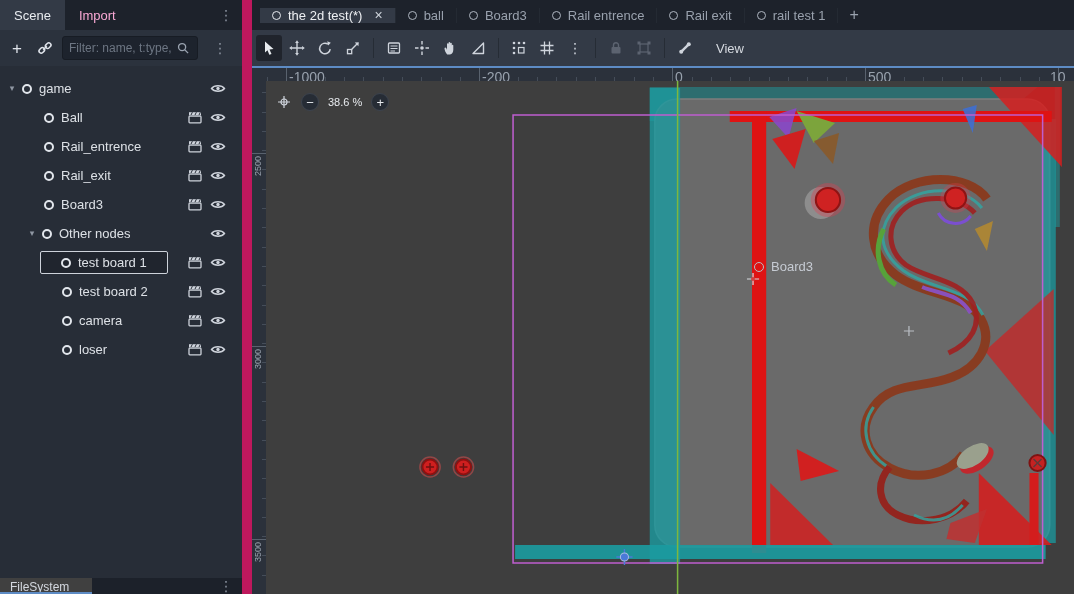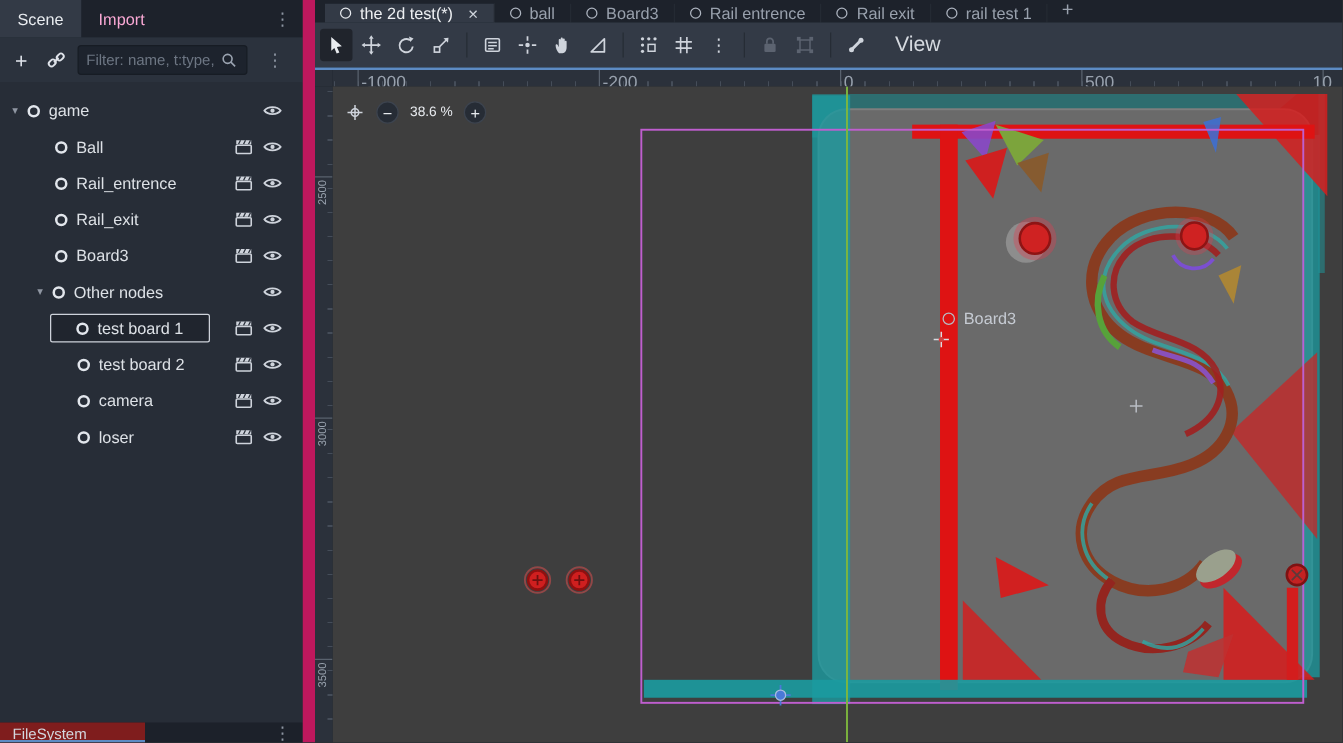--- a/index.html
+++ b/index.html
@@ -27,37 +27,37 @@
   .row .film{margin-right:8px;flex:none;display:flex}
   .row .eye{flex:none;display:flex}
   .d0{padding-left:6px}
   .d1{padding-left:44px}
   .d1e{padding-left:26px}
   .d2{padding-left:62px}
   .row.sel{padding-left:40px}
   .selbox{display:flex;align-items:center;flex:1;border:1px solid #cdd2da;background:#20252e;border-radius:2px;height:23px;padding:0 6px 0 20px;margin-right:20px;min-width:0}
   .selbox .lbl{margin-left:7px;flex:1;white-space:nowrap;overflow:hidden}
   .dock-bottom{height:16px;background:#1c212a;display:flex;flex:none}
-  .bottom-tab{width:116px;background:#7f1d1d;color:#d3d7de;font-size:12px;padding:2px 0 0 10px;border-bottom:2px solid #5d8bc4;overflow:hidden;white-space:nowrap}
+  .bottom-tab{width:92px;background:#404040;color:#d3d7de;font-size:12px;padding:2px 0 0 10px;border-bottom:2px solid #5d8bc4;overflow:hidden;white-space:nowrap}
 
   
   #main{flex:1;display:flex;flex-direction:column;min-width:0}
-  .scene-tabs{height:18px;background:#1d222b;display:flex;align-items:flex-end;padding-left:8px;flex:none}
+  .scene-tabs{height:30px;background:#1d222b;display:flex;align-items:center;padding-left:8px;flex:none}
   .stab{display:flex;align-items:center;gap:7px;padding:0 12px;font-size:13px;color:#99a1ad;border-right:1px solid #242a33;white-space:nowrap}
   .stab .circle-icon{width:9px;height:9px;border-width:1.5px;border-color:#aeb5c0}
   .stab.active{background:#333a46;color:#eef0f3}
   .stab.active .circle-icon{border-color:#e8ebf0}
   .stab .close{margin-left:5px;color:#cfd4dc;font-size:14px;line-height:1}
   .tab-add{display:flex;align-items:center;padding:0 11px;color:#9aa2ae;font-size:16px}
   .canvas-toolbar{height:36px;background:#333a46;display:flex;align-items:center;padding:0 4px;gap:2px;flex:none}
   .tbtn{width:26px;height:26px;border-radius:3px;display:flex;align-items:center;justify-content:center;flex:none}
   .tbtn.active{background:#20242c}
   .tbtn .glyph{color:#cfd4dc;font-size:14px;line-height:1}
   .tsep{width:1px;height:20px;background:#262c35;margin:0 5px;flex:none}
-  .view-btn{margin-left:6px;padding:3px 10px;font-size:17px;color:#d6dae0;border-radius:3px}
+  .view-btn{margin-left:6px;padding:3px 10px;font-size:13px;color:#d6dae0;border-radius:3px}
   .accent-line{height:2px;background:#5d8bc4;flex:none}
 
   
   .viewport{flex:1;position:relative;min-height:0}
   .ruler-corner{position:absolute;left:0;top:0;width:14px;height:13px;background:#2b313b;z-index:3}
   .ruler-top{position:absolute;left:14px;right:0;top:0;height:13px;background:#2b313b;z-index:2;overflow:hidden;
     background-image:repeating-linear-gradient(90deg,#454d59 0 1px,transparent 1px 19.3px);
     background-size:100% 4px;background-position:0.7px 100%;background-repeat:no-repeat;background-color:#2b313b}
   .ruler-left{position:absolute;left:0;top:13px;bottom:0;width:14px;background:#2b313b;z-index:2;overflow:hidden;
     background-image:repeating-linear-gradient(0deg,#454d59 0 1px,transparent 1px 19.3px);

